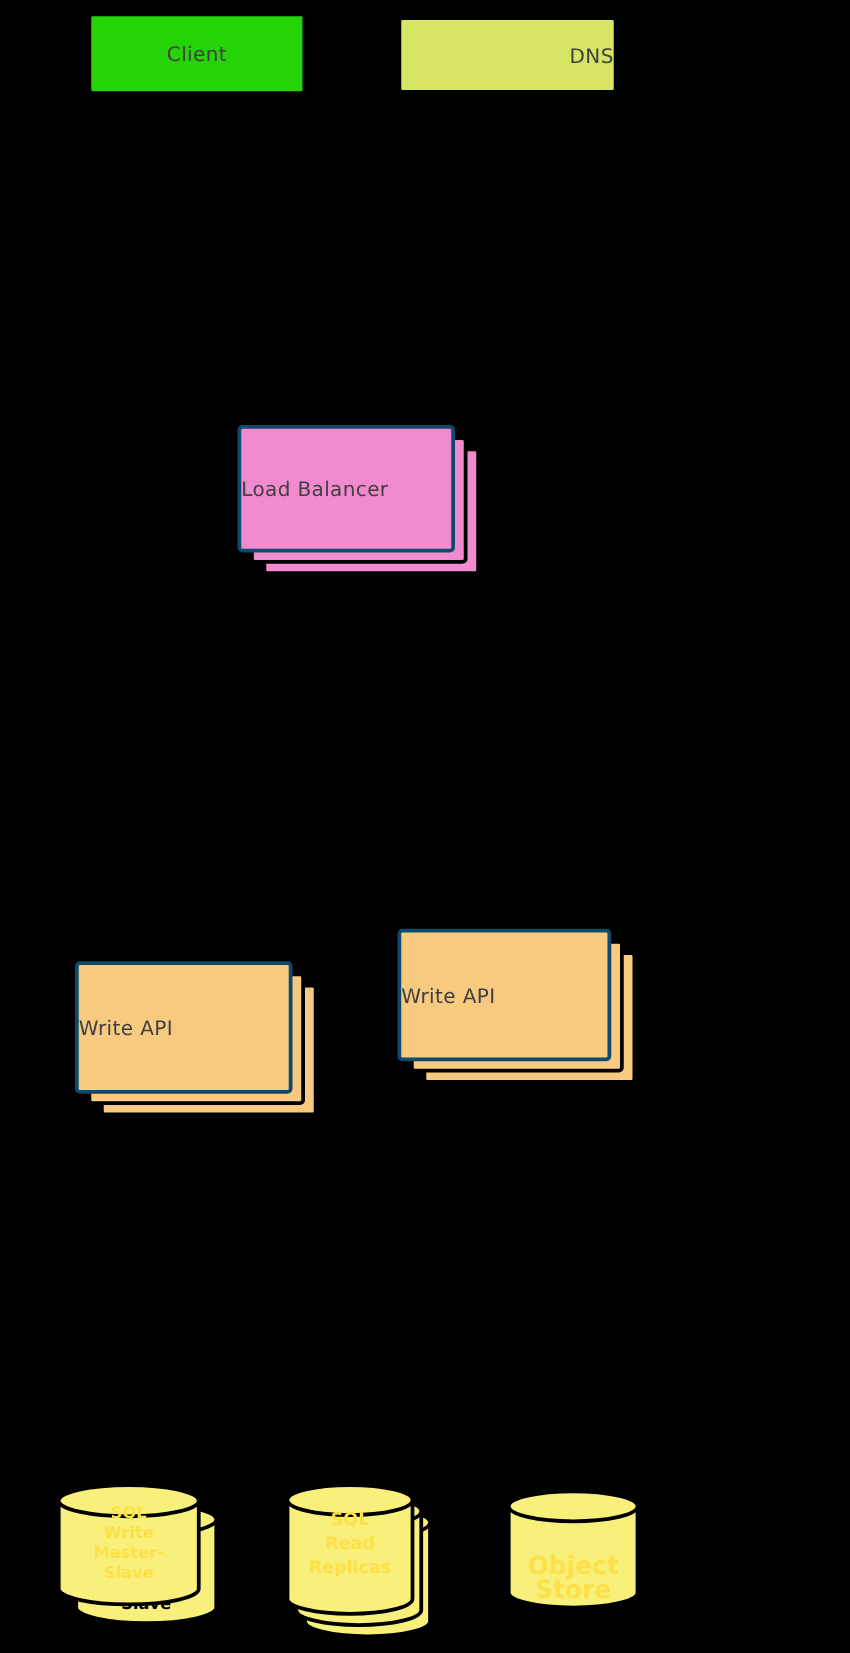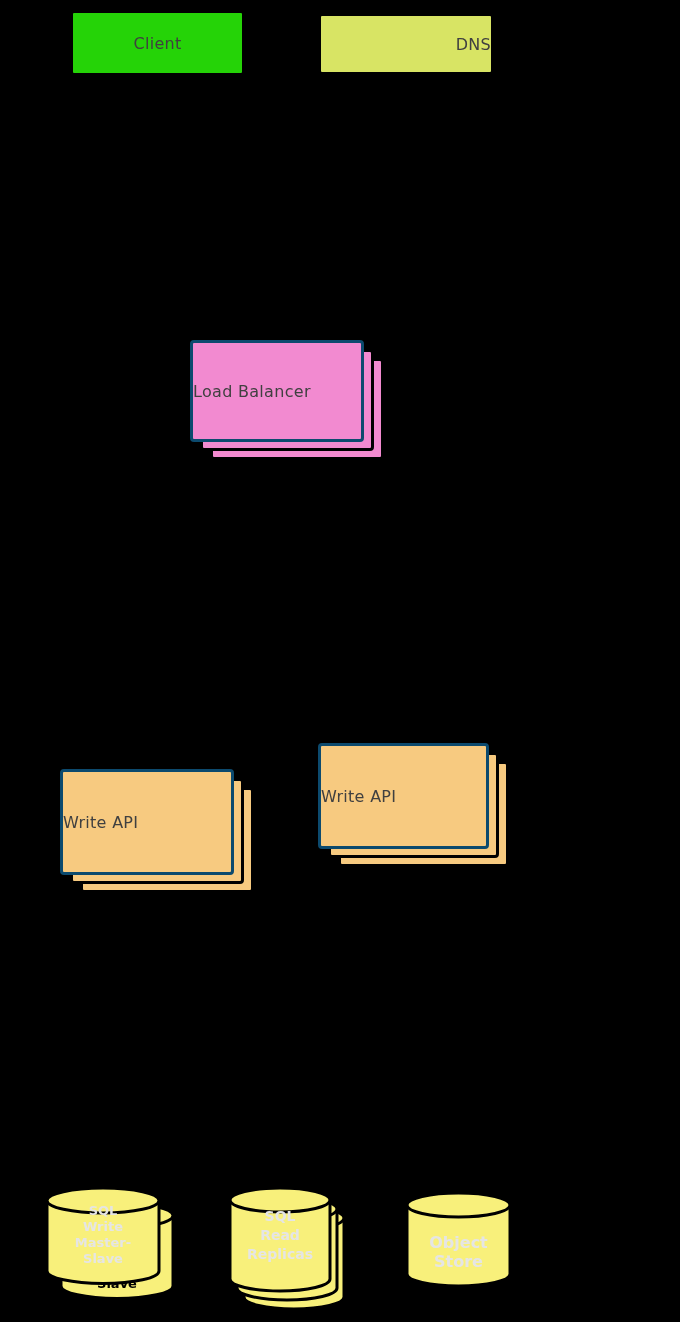--- a/index.html
+++ b/index.html
@@ -33,21 +33,21 @@
 
   
   .cyl { position:absolute; }
   .cyl svg { position:absolute; left:0; top:0; overflow:visible; }
   .c-b2 { z-index:0; }
   .c-b1 { z-index:1; }
   .c-back { z-index:1; }
   .c-front { z-index:3; }
   .cyl-lbl {
     position:absolute; left:0; top:0; width:100%; z-index:4;
-    font-weight:700; font-size:13px; line-height:16px; color:#e5e5e5;
+    font-weight:700; font-size:13px; line-height:16px; color:#fde047;
     text-align:center; white-space:pre-line;
   }
   .cyl-back-lbl {
     position:absolute; z-index:2;
     font-weight:700; font-size:13px; color:#000; text-align:center;
   }
 
   
   #n-client   { left:70px;  top:10px;   width:175px; height:66px; }
   #n-dns      { left:318px; top:13px;   width:176px; height:62px;justify-content:flex-end; }
@@ -62,21 +62,21 @@
   #n-sqlwrite .c-back { left:14px; top:15px; }
   #n-sqlwrite .cyl-back-lbl { left:14px; top:90px; width:116px; }
   #n-sqlwrite .cyl-lbl { top:17px; }
 
   #n-sqlread  { left:228px; top:1186px; width:104px; height:110px; }
   #n-sqlread .c-b1 { left:7px;  top:9px; }
   #n-sqlread .c-b2 { left:14px; top:18px; }
   #n-sqlread .cyl-lbl { top:21px; font-size:14px; line-height:19px; }
 
   #n-objstore { left:405px; top:1191px; width:107px; height:99px; }
-  #n-objstore .cyl-lbl { top:42px; font-size:16px; line-height:19px; }
+  #n-objstore .cyl-lbl { top:52px; font-size:20px; line-height:19px; }
 </style>
 </head>
 <body>
 
 <div id="canvas">
 
   <div class="box" id="n-client" style="background: rgb(37, 211, 7);">
     <span class="lbl">Client</span>
   </div>
 

